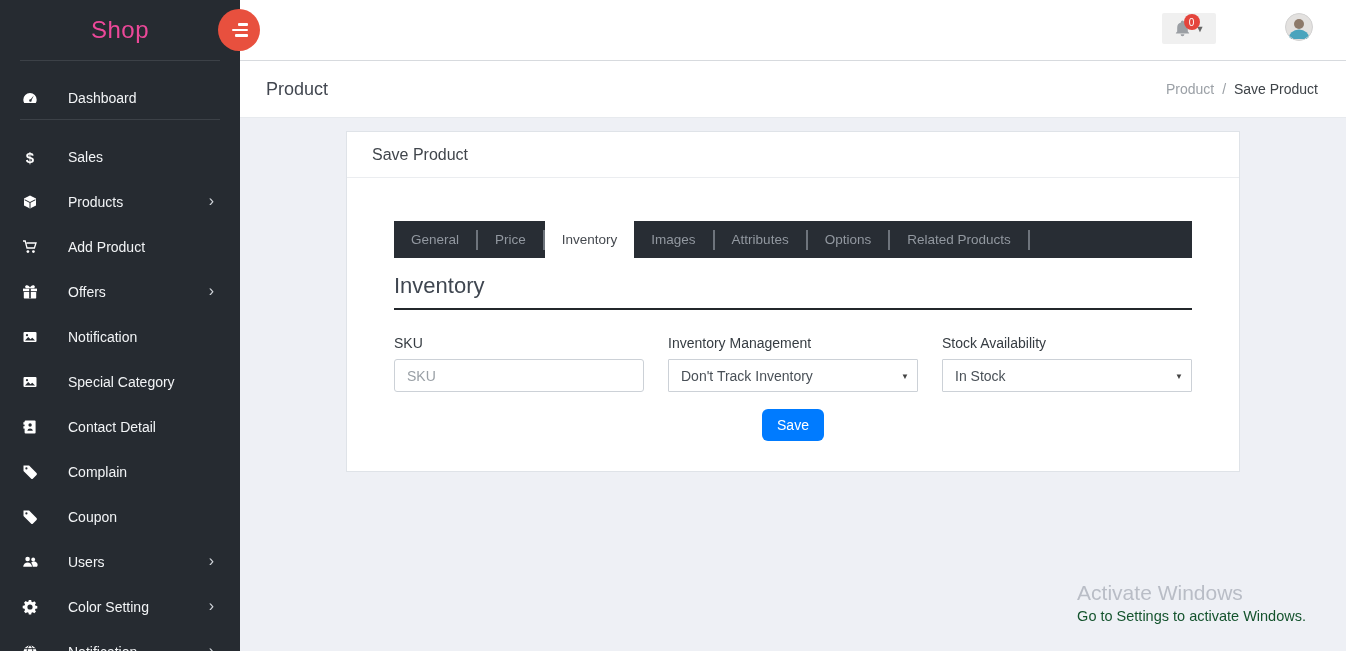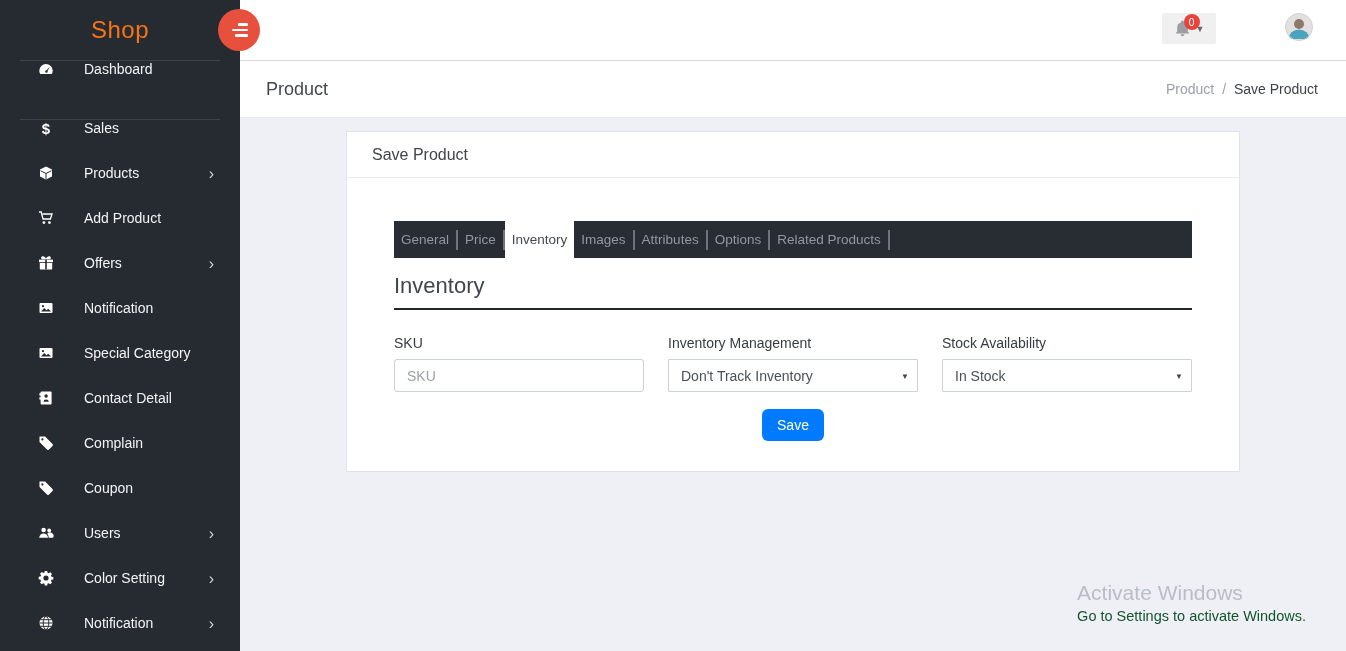--- a/index.html
+++ b/index.html
@@ -10,26 +10,26 @@
     position:relative;
     color:#3e4348;
   }
   
   .sidebar {
     position:absolute; left:0; top:0; width:240px; height:651px;
     background:#262b31; z-index:5;
   }
   .brand {
     height:60px; display:flex; align-items:center; justify-content:center;
-    color:#f97316; font-size:24px; letter-spacing:.5px; cursor:pointer;
+    color:#ec4899; font-size:24px; letter-spacing:.5px; cursor:pointer;
   }
   .side-divider { border:none; border-top:1px solid #3c4147; margin:0 20px; }
   .side-item {
-    height:45px; display:flex; align-items:flex-start; padding:0 22px;
-    color:#f2f4f6; font-size:14px; cursor:pointer;margin-left:16px;
+    height:45px; display:flex; align-items:flex-end; padding:0 22px;
+    color:#f2f4f6; font-size:14px; cursor:pointer;
   }
   .side-item.first { margin-bottom:13px; }
   .side-item .ic {
     width:16px; height:16px; margin-right:30px; display:inline-flex;
     align-items:center; justify-content:center; flex:0 0 16px;
     font-size:15px; font-weight:bold; color:#fff;
   }
   .side-item .lbl { flex:1 1 auto; }
   .side-item .chev { color:#cfd3d8; font-size:16px; margin-right:4px; }
   
@@ -80,21 +80,21 @@
     position:absolute; left:346px; top:131px; width:894px; height:341px;
     background:#fff; border:1px solid #dfe3e8;
   }
   .card-header {
     height:46px; display:flex; align-items:center; padding:0 25px;
     font-size:16px; color:#41464c; border-bottom:1px solid #ebedf0;
   }
   .card-body { padding:43px 47px 0; }
   .tabs { display:flex; background:#282d34; height:37px; align-items:center; }
   .tab {
-    height:100%; display:flex; align-items:center; padding:0 7px;
+    height:100%; display:flex; align-items:center; padding:0 17px;
     font-size:13.5px; color:#9298a0; cursor:pointer; white-space:nowrap;
   }
   .tab.active { background:#fff; color:#45494f; }
   .tab-sep { width:2px; height:20px; background:#6e747c; flex:0 0 2px; }
   .section-title {
     margin-top:15px; font-size:22px; font-weight:400; color:#3f4650;
     padding-bottom:9px; border-bottom:2px solid #23272b;
   }
   .form-row {
     display:grid; grid-template-columns:1fr 1fr 1fr; gap:24px; margin-top:25px;

